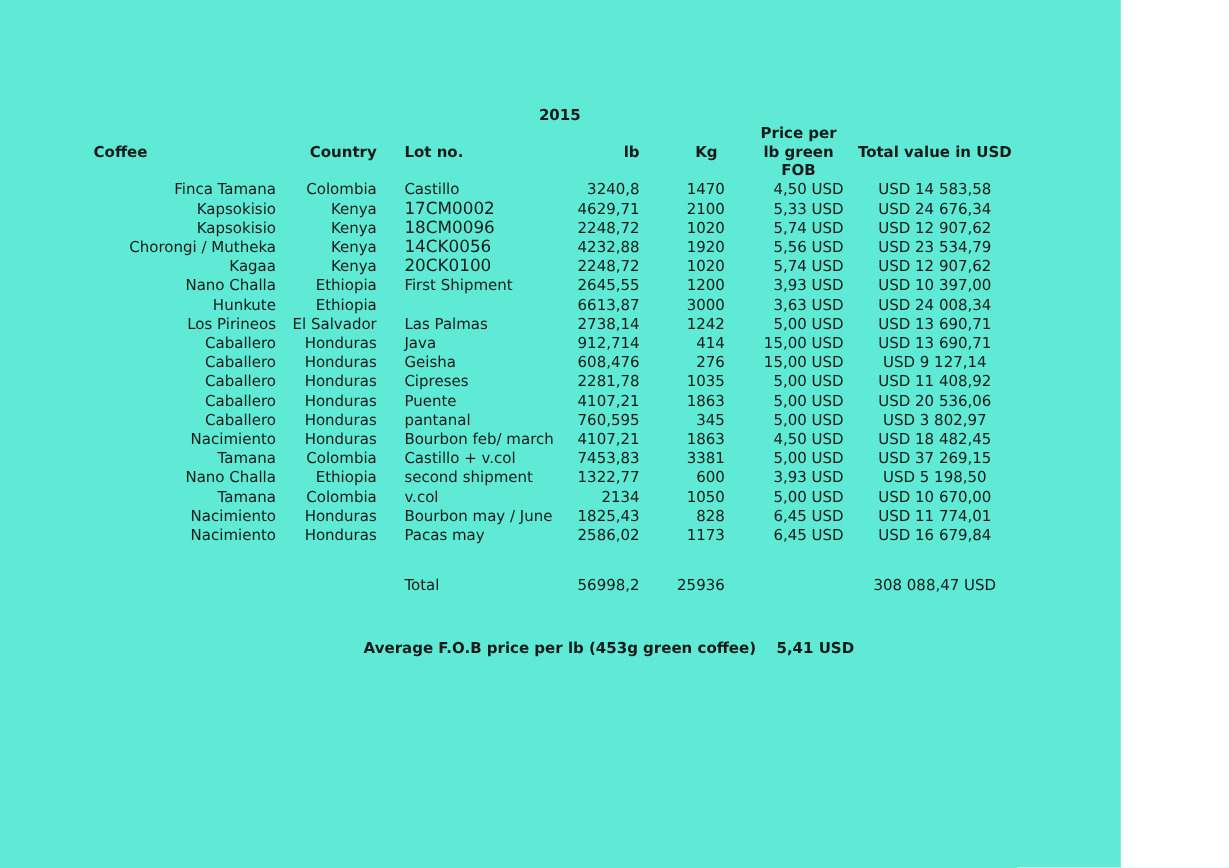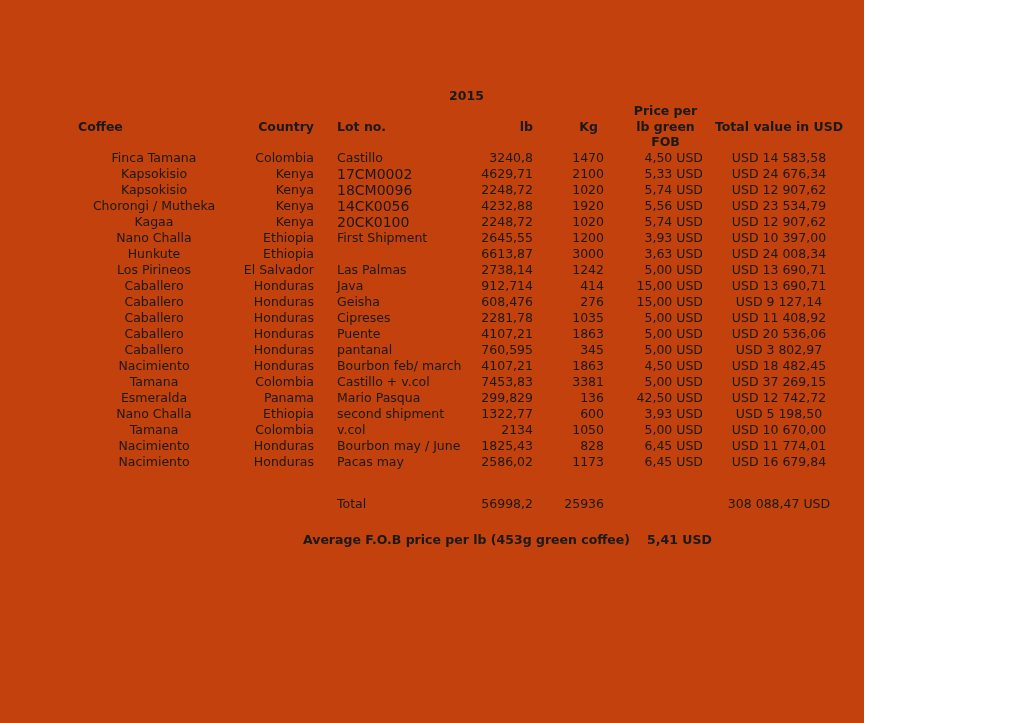--- a/index.html
+++ b/index.html
@@ -1,30 +1,30 @@
 <!DOCTYPE html>
 <html><head>
 <meta charset="utf-8">
 <style>
   html,body{margin:0;padding:0;background:#ffffff;}
   .sheet{
-    position:relative;width:864px;height:723px;background:#c2410c;
+    position:relative;width:934px;height:723px;background:#5eead4;
     color:#1a1a1a;font-family:"DejaVu Sans",sans-serif;font-size:12.5px;
     overflow:hidden;
   }
   .doc-title{
     position:absolute;top:88px;left:78px;width:777px;
     text-align:center;font-weight:bold;line-height:15px;
   }
   .table{position:absolute;top:103px;left:78px;width:777px;}
   .grid{display:grid;grid-template-columns:152px 86px 147px 70px 71px 99px 152px;}
   .grid>div{white-space:nowrap;overflow:visible;}
   .hdr{font-weight:bold;line-height:15.5px;align-items:center;}
   .row{line-height:16px;}
-  .c-coffee{text-align:center;}
+  .c-coffee{text-align:right;}
   .c-country{text-align:right;padding-right:2px;}
   .c-lot{text-align:left;padding-left:21px;}
   .c-lb,.c-kg,.c-price{text-align:right;}
   .c-total{text-align:center;}
   .hdr .c-coffee{text-align:left;}
   .hdr .c-kg{padding-right:6px;}
   .hdr .c-price{text-align:center;padding-left:24px;}
   .code{font-size:14px;}
   .totals{margin-top:26px;line-height:16px;}
   .avg{
@@ -186,29 +186,20 @@
         <div class="grid row">
           <div class="c-coffee">Tamana</div>
           <div class="c-country">Colombia</div>
           <div class="c-lot">Castillo + v.col</div>
           <div class="c-lb">7453,83</div>
           <div class="c-kg">3381</div>
           <div class="c-price">5,00 USD</div>
           <div class="c-total">USD 37 269,15</div>
         </div>
         <div class="grid row">
-          <div class="c-coffee">Esmeralda</div>
-          <div class="c-country">Panama</div>
-          <div class="c-lot">Mario Pasqua</div>
-          <div class="c-lb">299,829</div>
-          <div class="c-kg">136</div>
-          <div class="c-price">42,50 USD</div>
-          <div class="c-total">USD 12 742,72</div>
-        </div>
-        <div class="grid row">
           <div class="c-coffee">Nano Challa</div>
           <div class="c-country">Ethiopia</div>
           <div class="c-lot">second shipment</div>
           <div class="c-lb">1322,77</div>
           <div class="c-kg">600</div>
           <div class="c-price">3,93 USD</div>
           <div class="c-total">USD 5 198,50</div>
         </div>
         <div class="grid row">
           <div class="c-coffee">Tamana</div>

